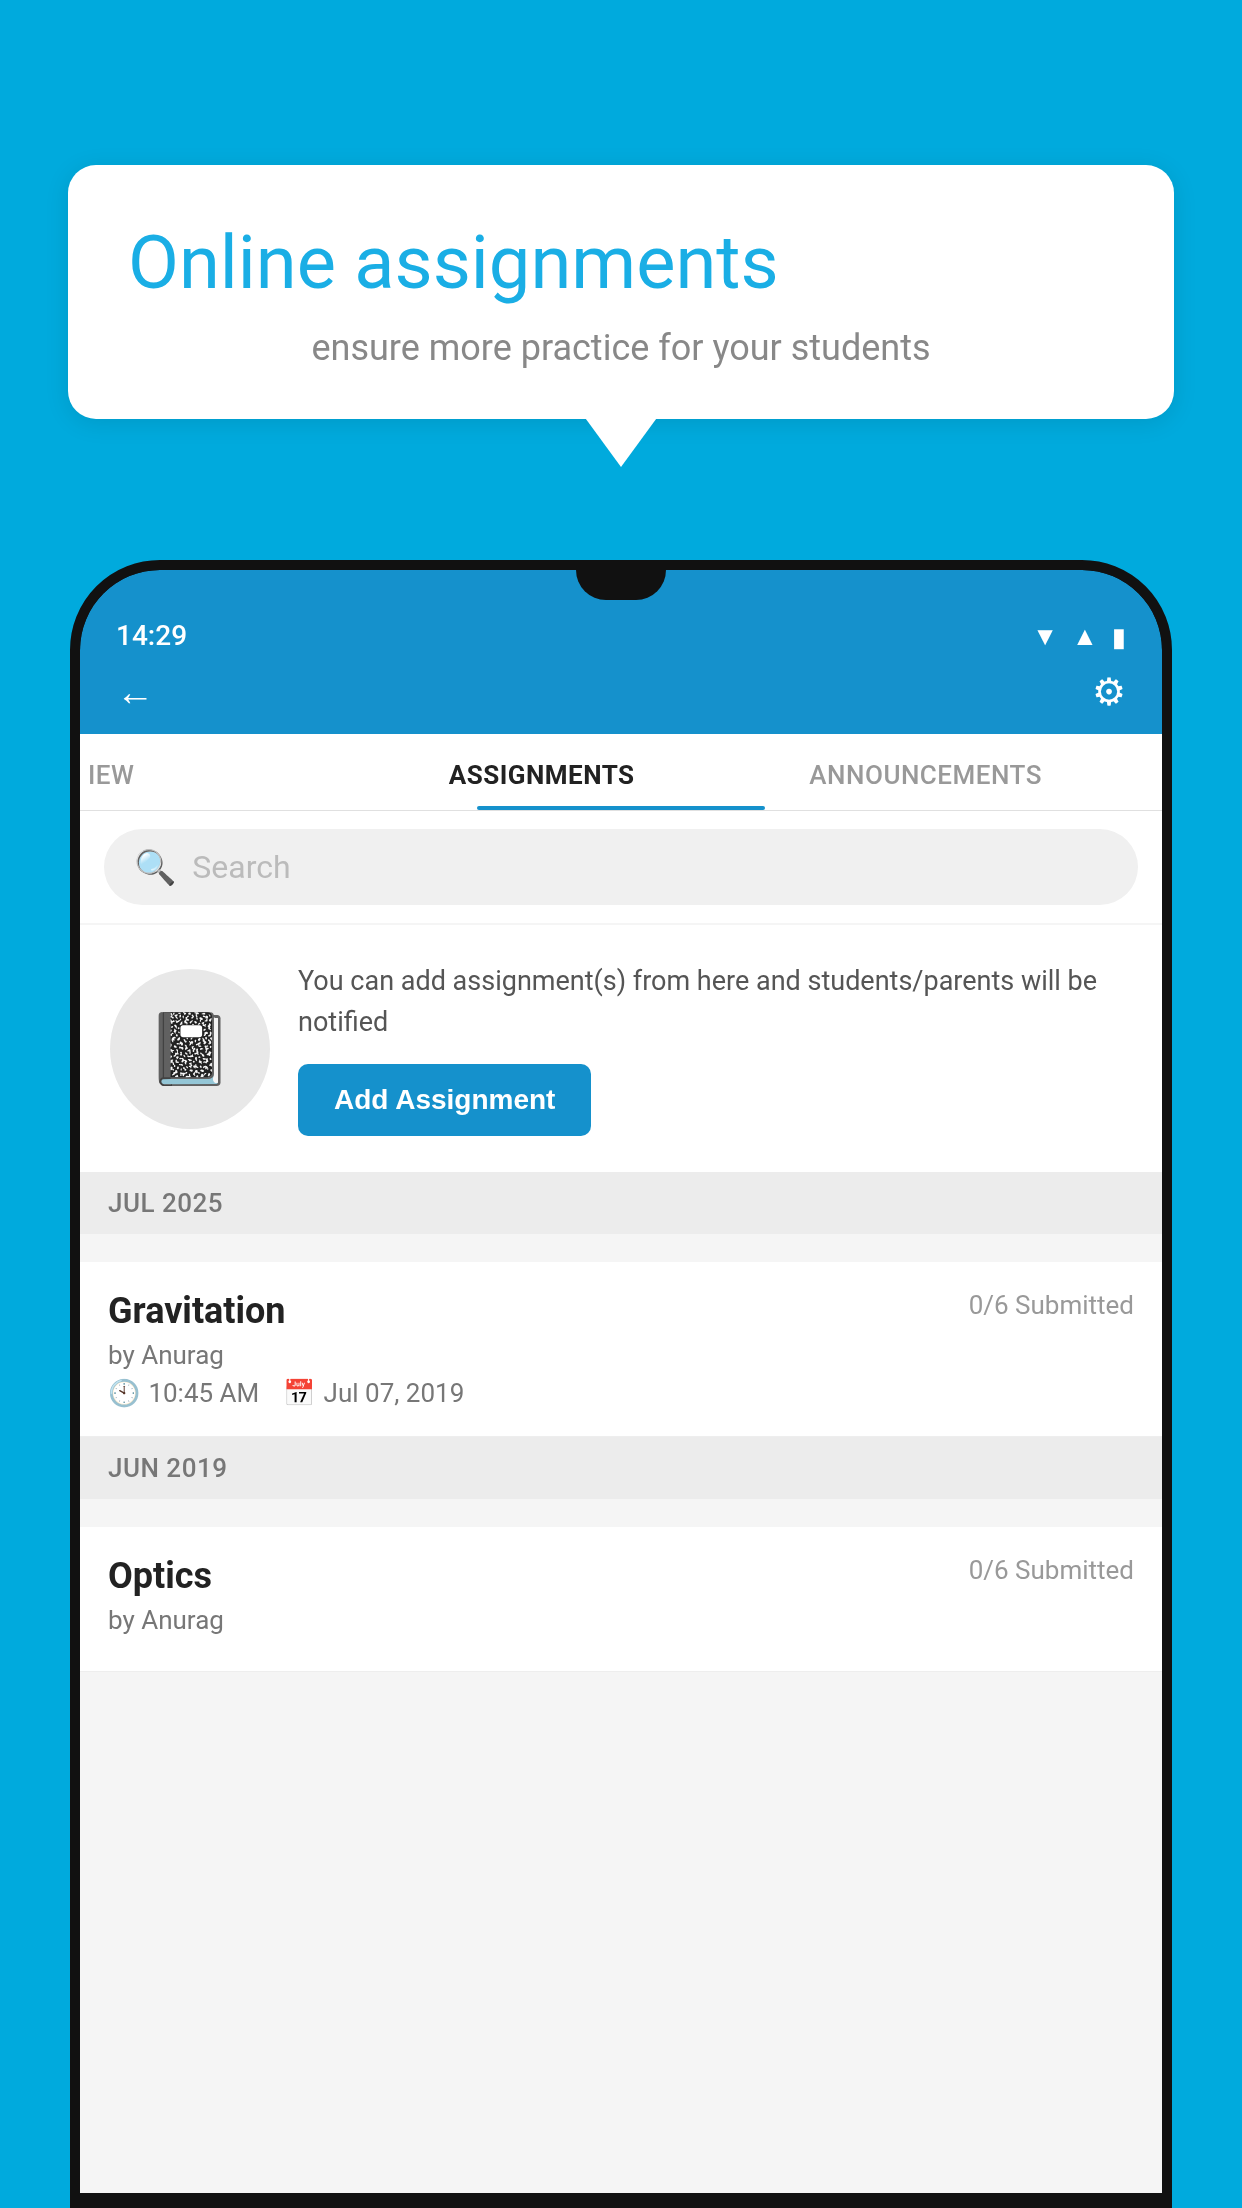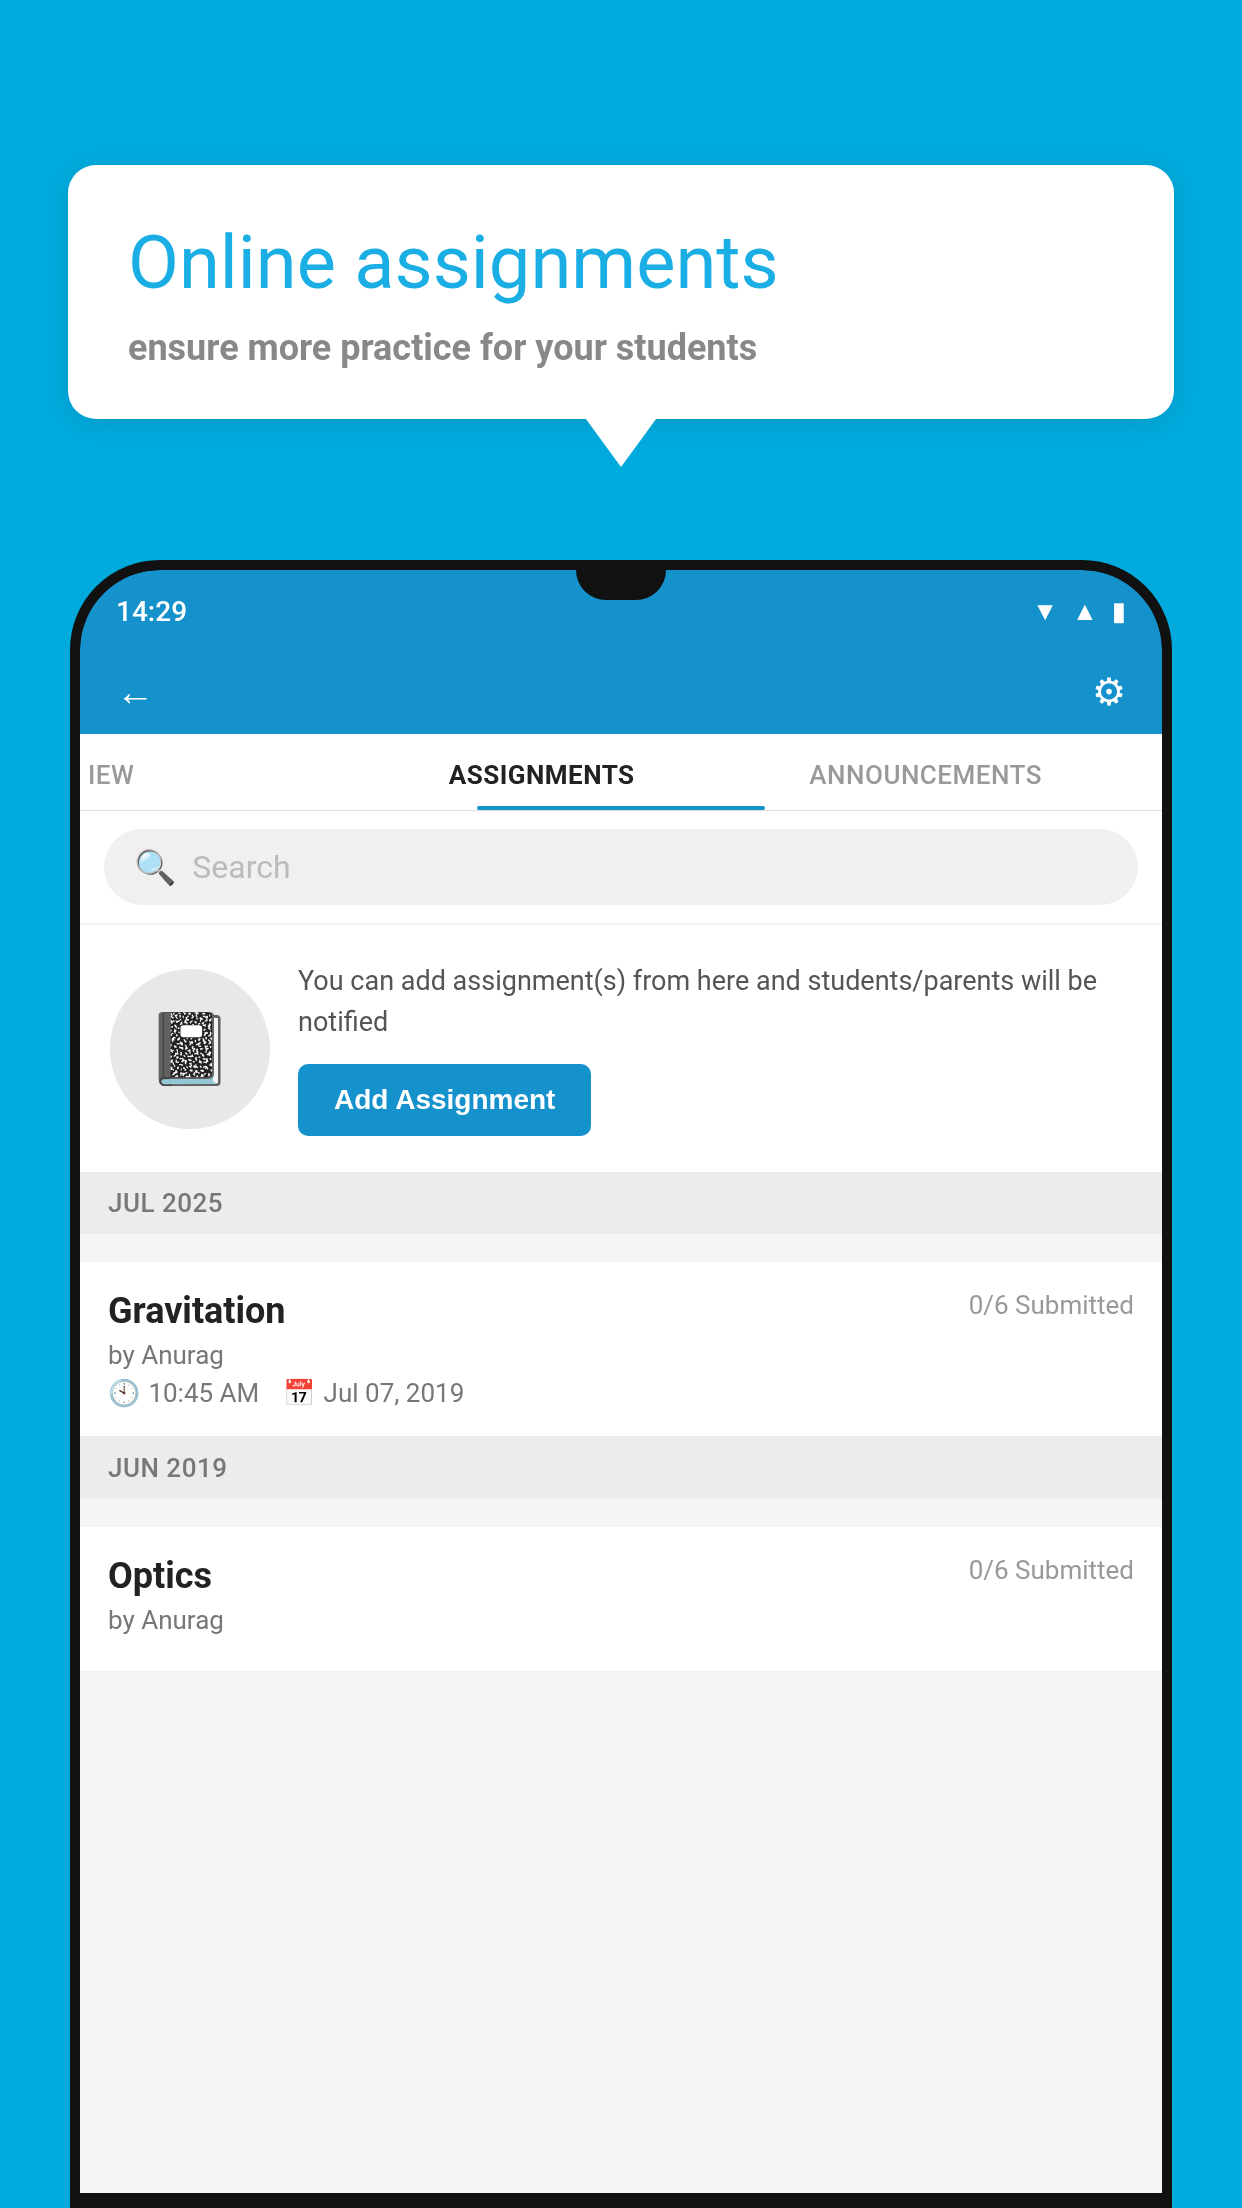--- a/index.html
+++ b/index.html
@@ -38,43 +38,43 @@
     .bubble-title {
       font-size: 74px;
       font-weight: 400;
       color: #1aaee5;
       line-height: 1.15;
       margin-bottom: 22px;
     }
     .bubble-subtitle {
       font-size: 36px;
       color: #888;
-      text-align: left;
-      font-weight: 700;
+      text-align: center;
+      font-weight: 400;
     }
 
     
     .phone-frame {
       position: absolute;
       top: 560px;
       left: 70px;
       right: 70px;
       bottom: 0;
       background: #111;
       border-radius: 90px 90px 0 0;
       overflow: hidden;
       border: 10px solid #111;
     }
     .phone-notch-bar {
       background: #1591cc;
       height: 82px;
       border-radius: 80px 80px 0 0;
       position: relative;
       display: flex;
-      align-items: center;
+      align-items: flex-end;
       justify-content: space-between;
       padding: 0 36px;
     }
     .status-time {
       color: white;
       font-size: 28px;
       font-weight: 500;
     }
     .notch {
       width: 90px;

